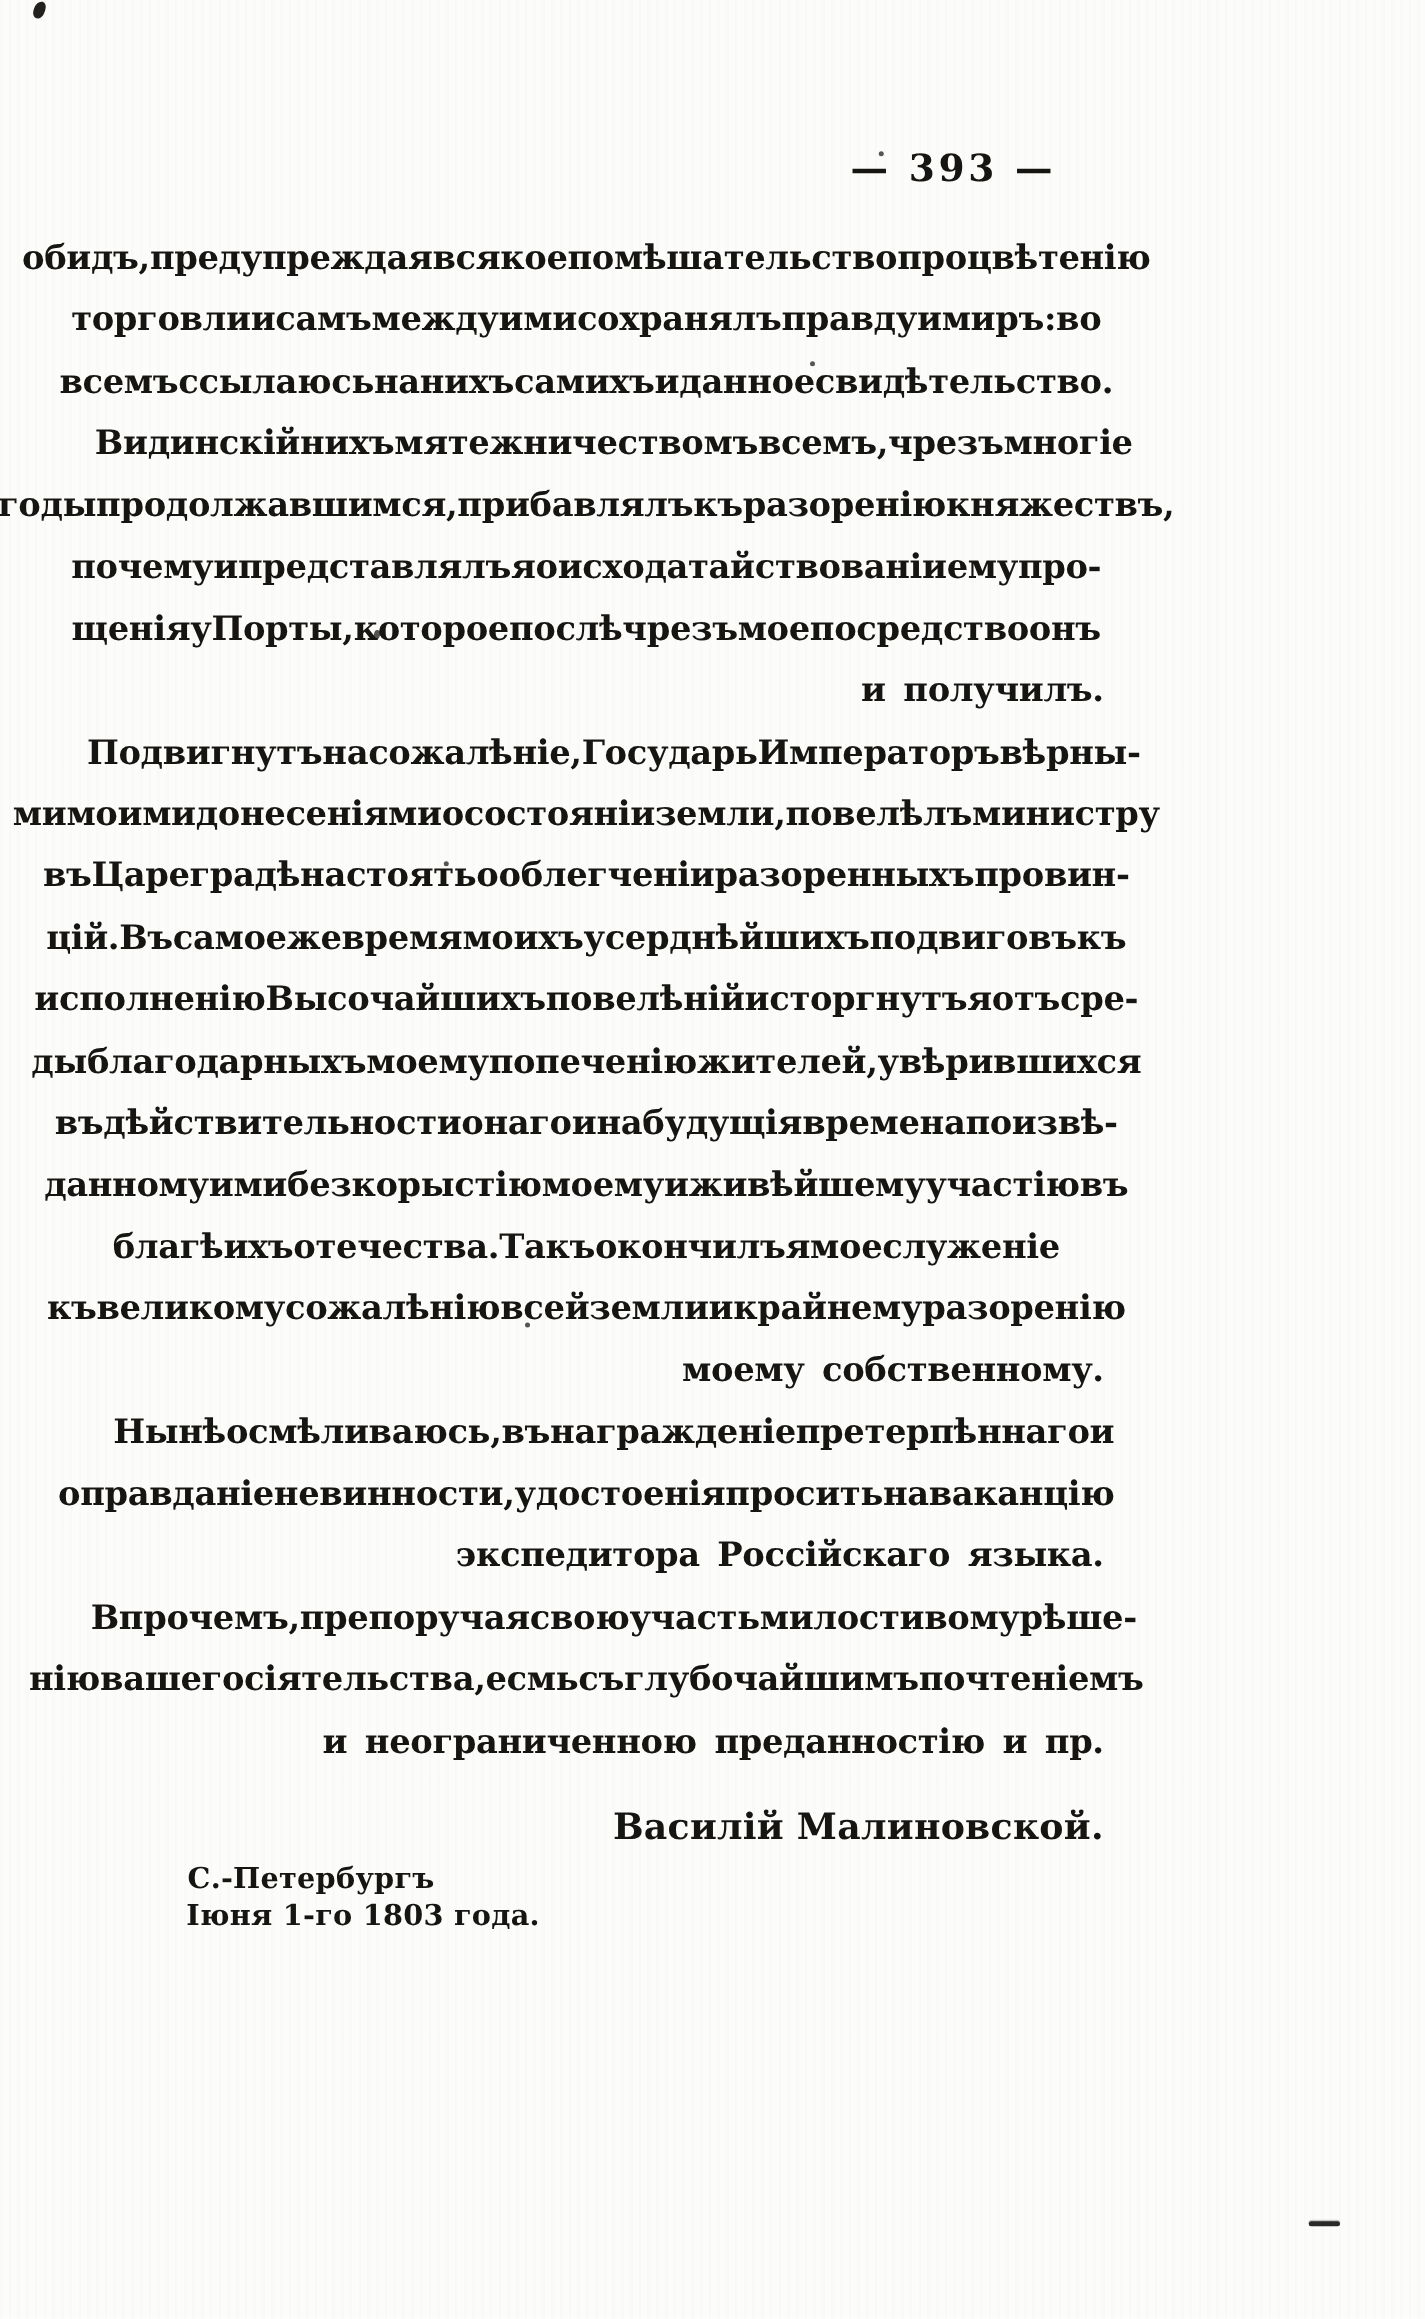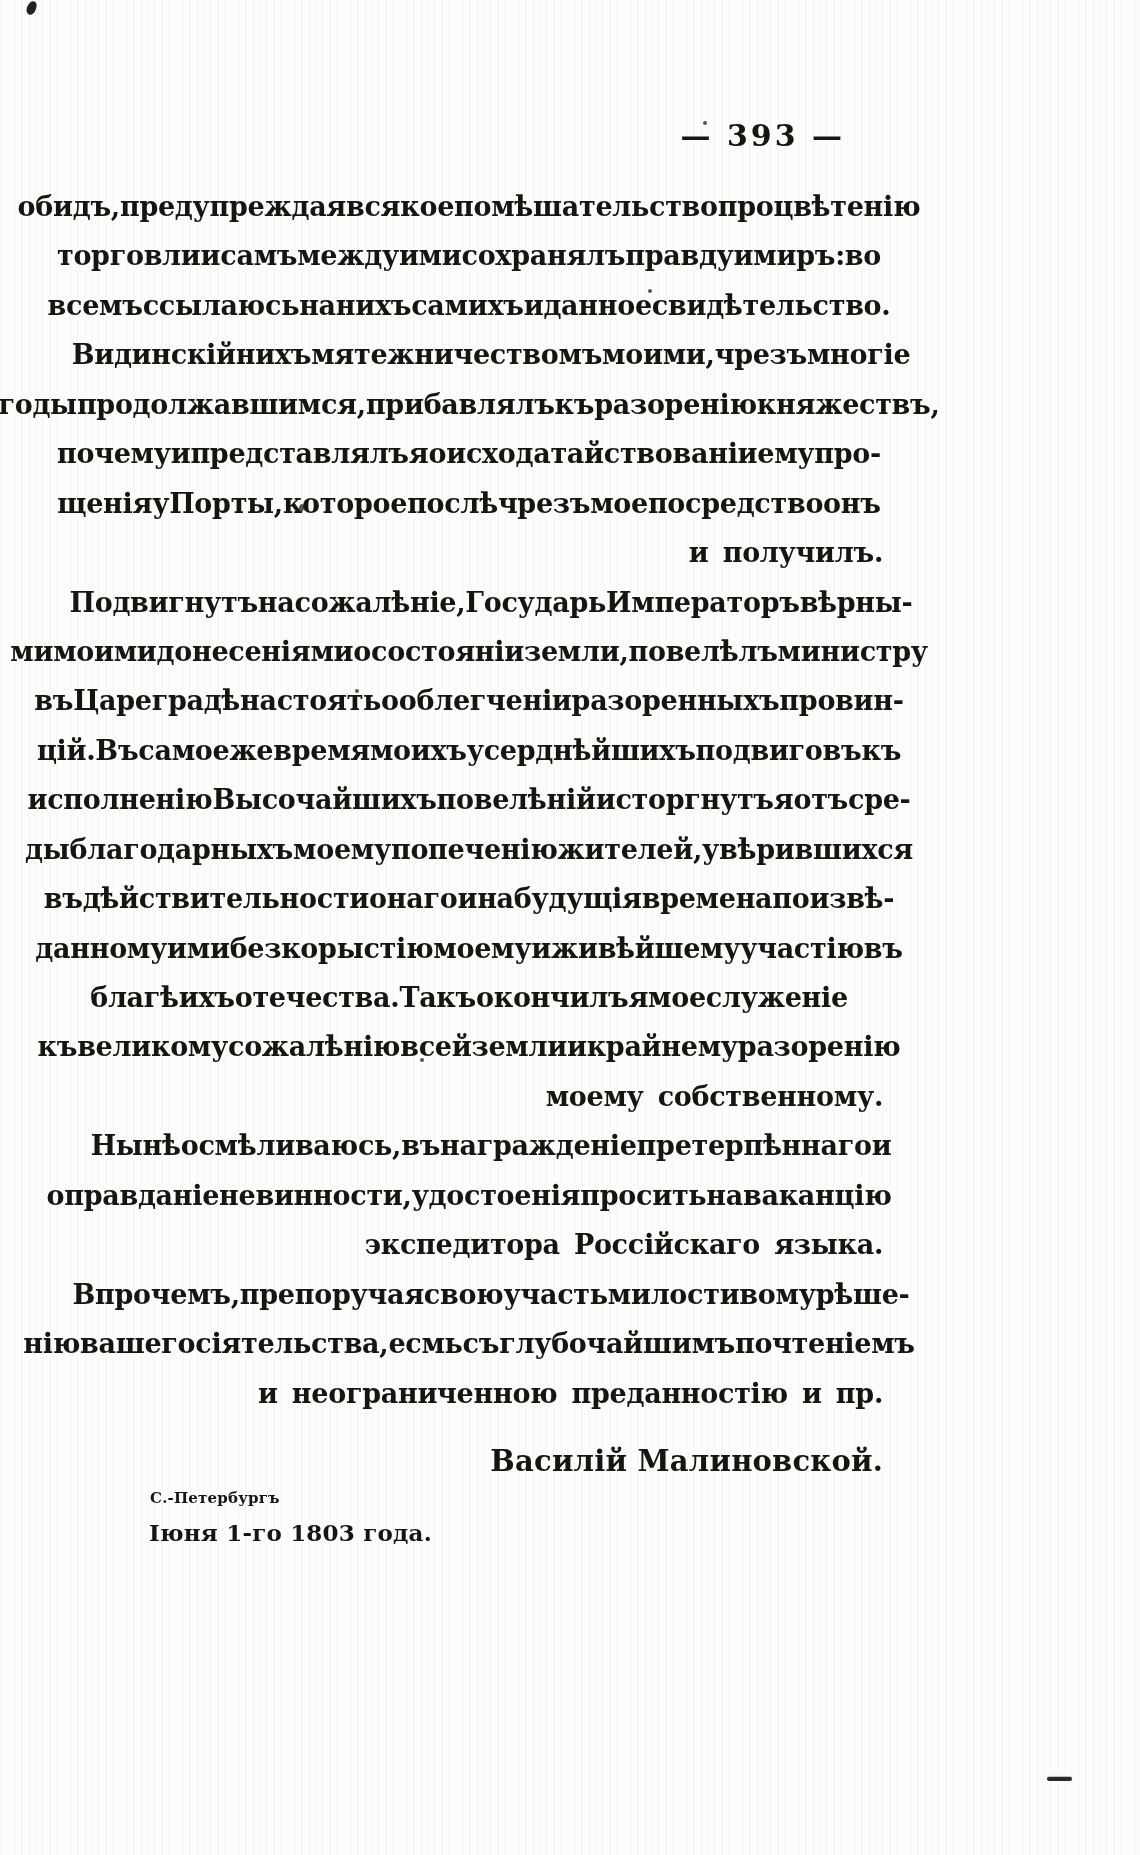--- a/index.html
+++ b/index.html
@@ -26,21 +26,21 @@
   .line.just { display:flex; justify-content:center; }
   .line.plain { word-spacing:5px;text-align:right; }
   .line.indent { padding-left:44px; }
   .w { white-space:pre; }
   .signature-row {
     position:absolute; top:1444px; left:55px; width:828px;
     text-align:right; font-size:29px; letter-spacing:0.2px;
   }
   .dateline-place {
     position:absolute; top:1489px; left:150px;
-    font-size:15px; letter-spacing:0.2px;
+    font-size:23px; letter-spacing:0.2px;
   }
   .dateline-date {
     position:absolute; top:1519px; left:113px;
     font-size:23px; letter-spacing:0.2px;margin-left:36px;
   }
   
   .corner-mark {
     position:absolute; left:27px; top:1px; width:9px; height:14px;
     background:#23211e; border-radius:60% 40% 55% 45%;
     transform:rotate(16deg);
@@ -97,21 +97,21 @@
         <span class="w">нихъ</span>
         <span class="w">самихъ</span>
         <span class="w">и</span>
         <span class="w">данное</span>
         <span class="w">свидѣтельство.</span>
       </div>
       <div class="line just indent">
         <span class="w">Видинскій</span>
         <span class="w">нихъ</span>
         <span class="w">мятежничествомъ</span>
-        <span class="w">моими,</span>
+        <span class="w">всемъ,</span>
         <span class="w">чрезъ</span>
         <span class="w">многіе</span>
       </div>
       <div class="line just">
         <span class="w">годы</span>
         <span class="w">продолжавшимся,</span>
         <span class="w">прибавлялъ</span>
         <span class="w">къ</span>
         <span class="w">разоренію</span>
         <span class="w">княжествъ,</span>

